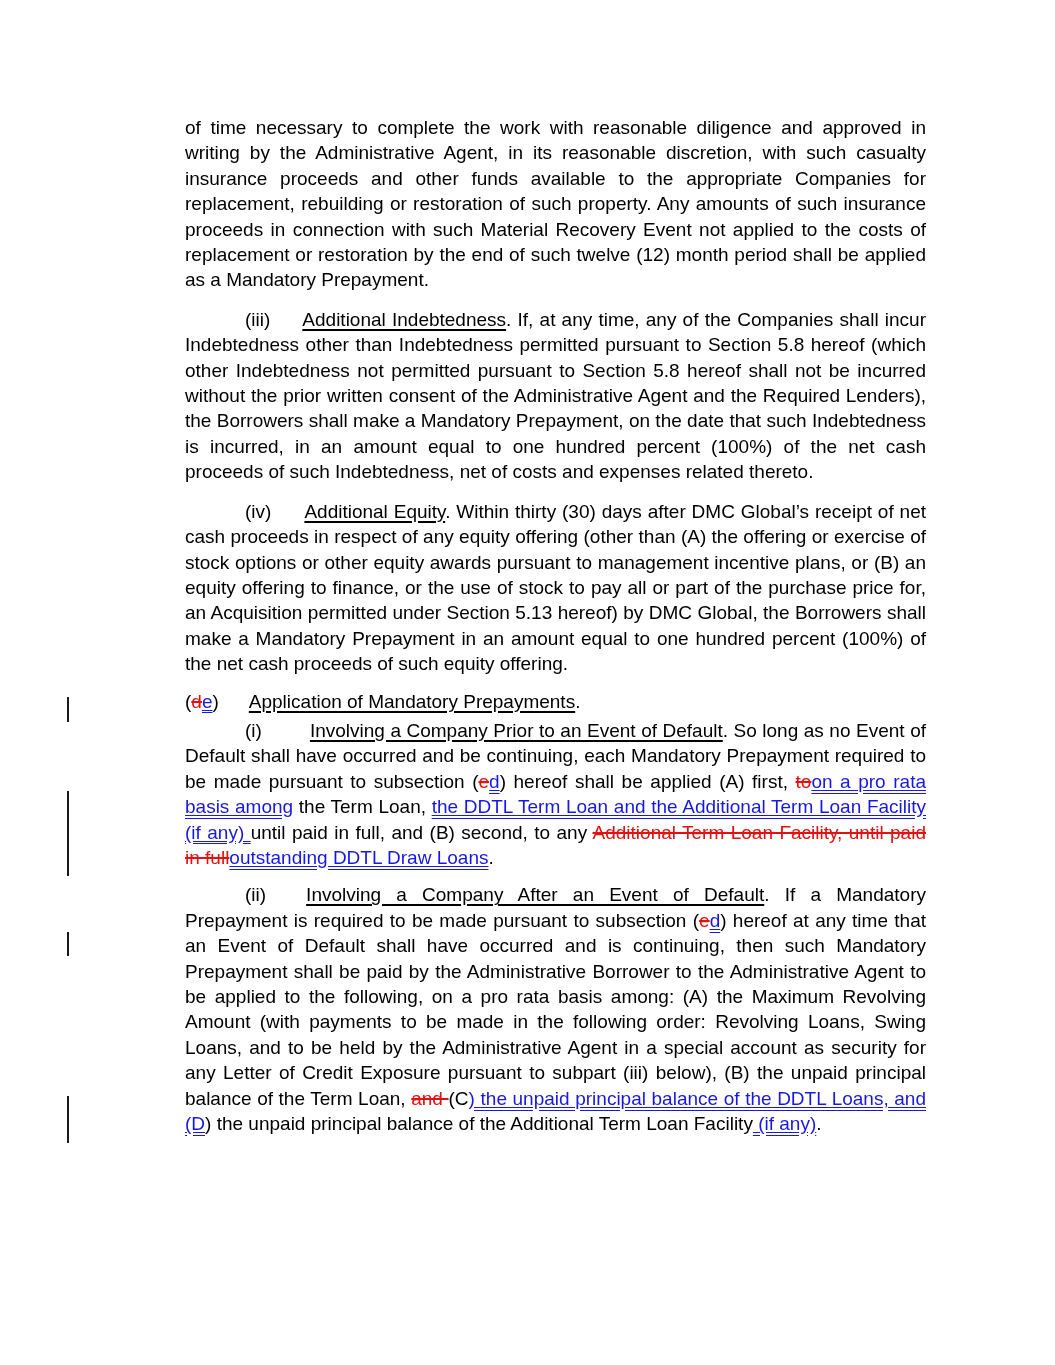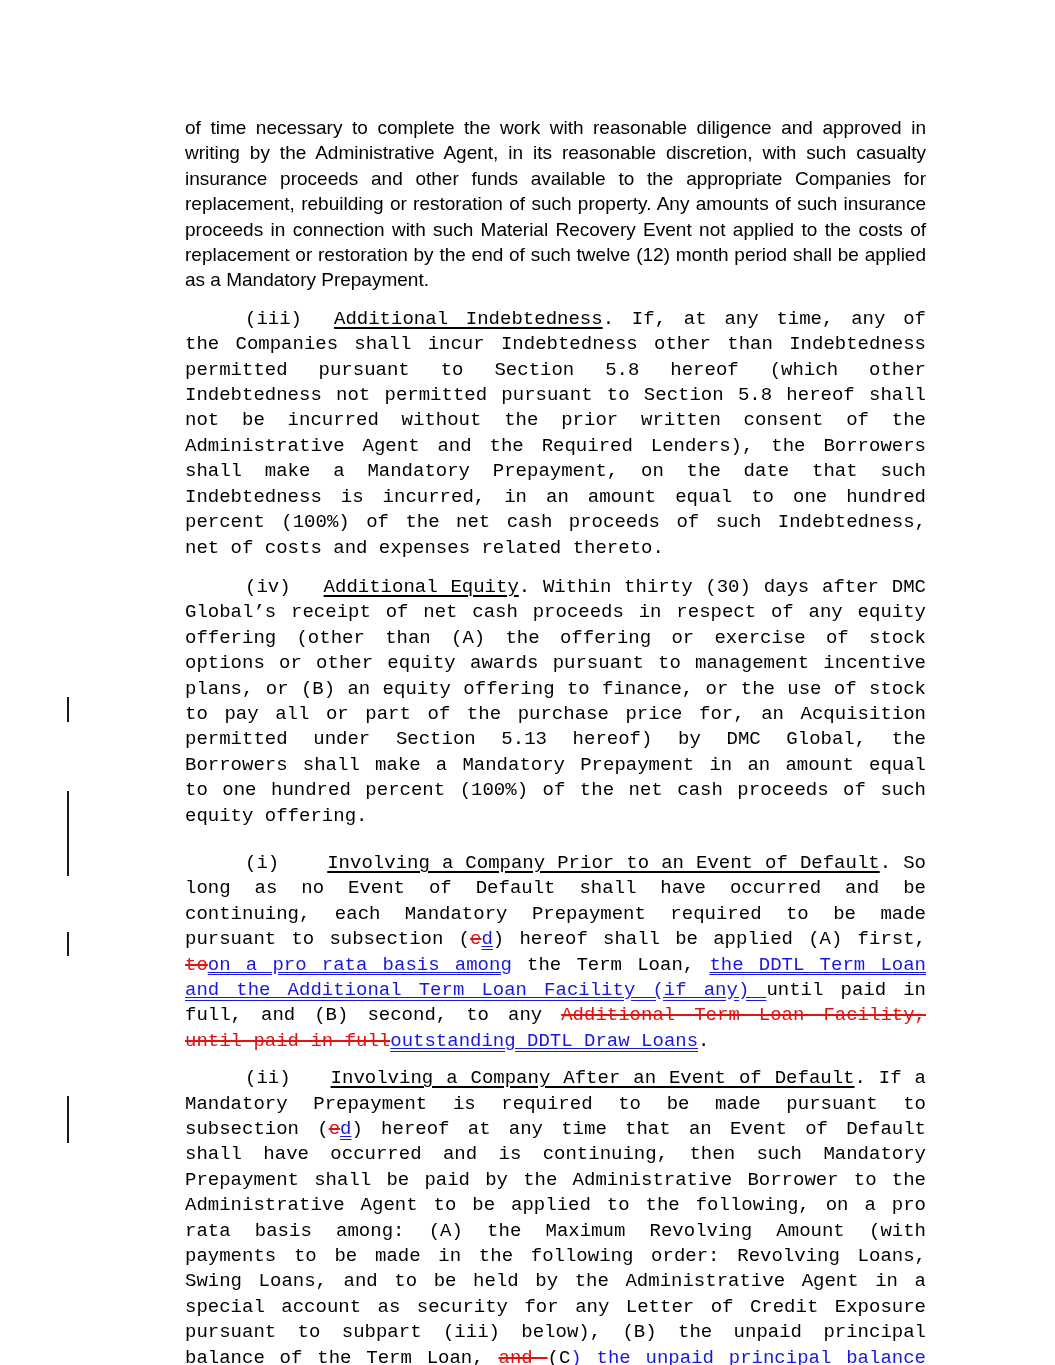--- a/index.html
+++ b/index.html
@@ -20,24 +20,24 @@
   .doc-body {
     position: absolute;
     left: 185px;
     top: 115px;
     width: 741px;
   }
   .para {
     text-align: justify;
     margin: 0;
   }
-  .para.indent { text-indent: 60px; font-family: Liberation Mono, monospace; }
+  .para.indent { text-indent: 60px; }
   .mt14 { margin-top: 14px; }
   .mt12 { margin-top: 12px; }
-  .mt22 { margin-top: 22px; }
+  .mt22 { margin-top: 4px; }
   .mt9  { margin-top: 9px; }
   
   .seg-t { color: #000; }
   .seg-u {
     color: #000;
     text-decoration: underline;
     text-decoration-thickness: 1.5px;
     text-underline-offset: 3px;
   }
   .seg-del {
@@ -77,17 +77,18 @@
 
 <div class="change-bar bar-1"></div>
 <div class="change-bar bar-2"></div>
 <div class="change-bar bar-3"></div>
 <div class="change-bar bar-4"></div>
 
 <div class="doc-body">
   <p class="para"><span class="seg-t">of time necessary to complete the work with reasonable diligence and approved in writing by the Administrative Agent, in its reasonable discretion, with such casualty insurance proceeds and other funds available to the appropriate Companies for replacement, rebuilding or restoration of such property.  Any amounts of such insurance proceeds in connection with such Material Recovery Event not applied to the costs of replacement or restoration by the end of such twelve (12) month period shall be applied as a Mandatory Prepayment.</span></p>
   <p class="para indent mt14"><span class="seg-t">(iii)</span><span class="seg-tab" style="width: 32px;"></span><span class="seg-u">Additional Indebtedness</span><span class="seg-t">.  If, at any time, any of the Companies shall incur Indebtedness other than Indebtedness permitted pursuant to Section 5.8 hereof (which other Indebtedness not permitted pursuant to Section 5.8 hereof shall not be incurred without the prior written consent of the Administrative Agent and the Required Lenders), the Borrowers shall make a Mandatory Prepayment, on the date that such Indebtedness is incurred, in an amount equal to one hundred percent (100%) of the net cash proceeds of such Indebtedness, net of costs and expenses related thereto.</span></p>
   <p class="para indent mt14"><span class="seg-t">(iv)</span><span class="seg-tab" style="width: 33px;"></span><span class="seg-u">Additional Equity</span><span class="seg-t">.  Within thirty (30) days after DMC Global’s receipt of net cash proceeds in respect of any equity offering (other than (A) the offering or exercise of stock options or other equity awards pursuant to management incentive plans, or (B) an equity offering to finance, or the use of stock to pay all or part of the purchase price for, an Acquisition permitted under Section 5.13 hereof) by DMC Global, the Borrowers shall make a Mandatory Prepayment in an amount equal to one hundred percent (100%) of the net cash proceeds of such equity offering.</span></p>
+  <p class="para mt12"><span class="seg-t">(</span><span class="seg-del">d</span><span class="seg-ins">e</span><span class="seg-t">)</span><span class="seg-tab" style="width: 30px;"></span><span class="seg-u">Application of Mandatory Prepayments</span><span class="seg-t">.</span></p>
   <p class="para indent mt22"><span class="seg-t">(i)</span><span class="seg-tab" style="width: 48px;"></span><span class="seg-u">Involving a Company Prior to an Event of Default</span><span class="seg-t">.  So long as no Event of Default shall have occurred and be continuing, each Mandatory Prepayment required to be made pursuant to subsection (</span><span class="seg-del">e</span><span class="seg-ins">d</span><span class="seg-t">) hereof shall be applied (A) first, </span><span class="seg-del">to</span><span class="seg-ins">on a pro rata basis among</span><span class="seg-t"> the Term Loan, </span><span class="seg-ins">the DDTL Term Loan and the Additional Term Loan Facility (if any) </span><span class="seg-t">until paid in full, and (B) second, to any </span><span class="seg-del">Additional Term Loan Facility, until paid in full</span><span class="seg-ins">outstanding DDTL Draw Loans</span><span class="seg-t">.</span></p>
   <p class="para indent mt12"><span class="seg-t">(ii)</span><span class="seg-tab" style="width: 40px;"></span><span class="seg-u">Involving a Company After an Event of Default</span><span class="seg-t">.  If a Mandatory Prepayment is required to be made pursuant to subsection (</span><span class="seg-del">e</span><span class="seg-ins">d</span><span class="seg-t">) hereof at any time that an Event of Default shall have occurred and is continuing, then such Mandatory Prepayment shall be paid by the Administrative Borrower to the Administrative Agent to be applied to the following, on a pro rata basis among: (A) the Maximum Revolving Amount (with payments to be made in the following order: Revolving Loans, Swing Loans, and to be held by the Administrative Agent in a special account as security for any Letter of Credit Exposure pursuant to subpart (iii) below), (B) the unpaid principal balance of the Term Loan, </span><span class="seg-del">and </span><span class="seg-t">(C</span><span class="seg-ins">) the unpaid principal balance of the DDTL Loans, and (D</span><span class="seg-t">) the unpaid principal balance of the Additional Term Loan Facility</span><span class="seg-ins"> (if any)</span><span class="seg-t">.</span></p>
 </div>
 
 <div class="page-footer">63</div>
 
 </body></html>

